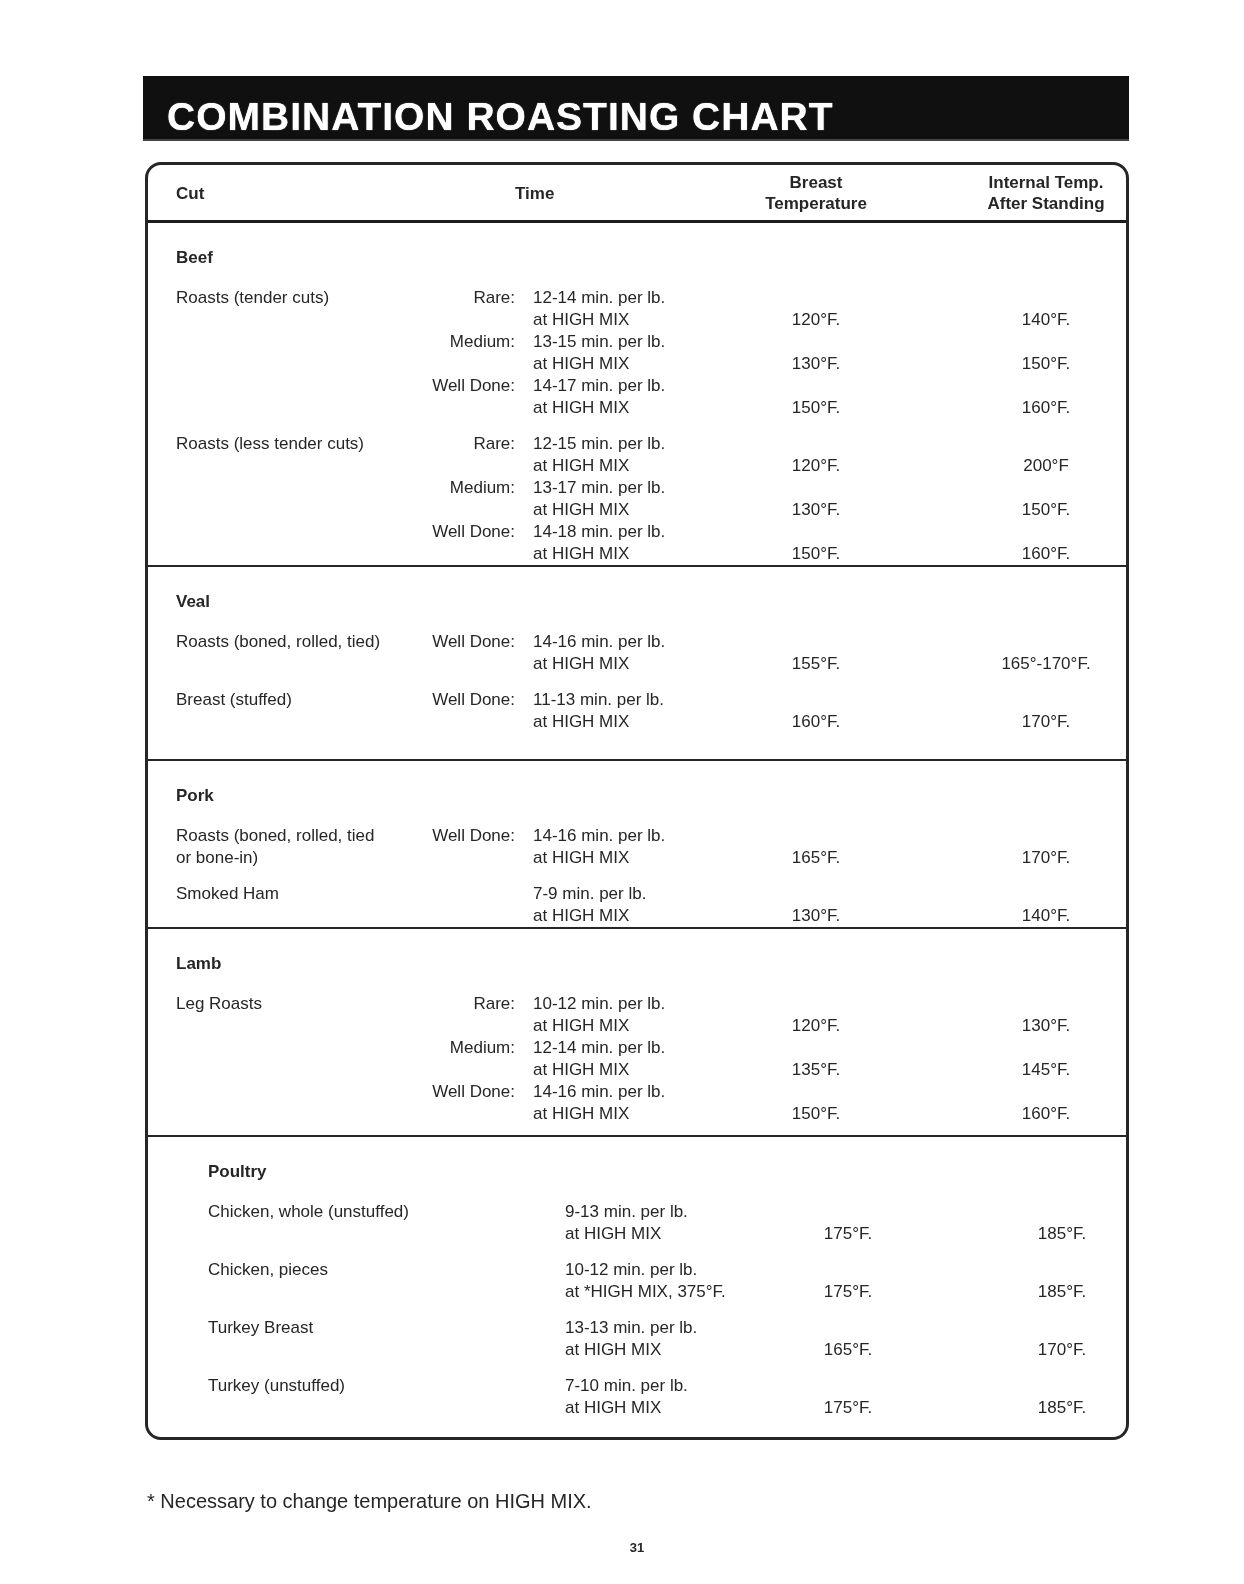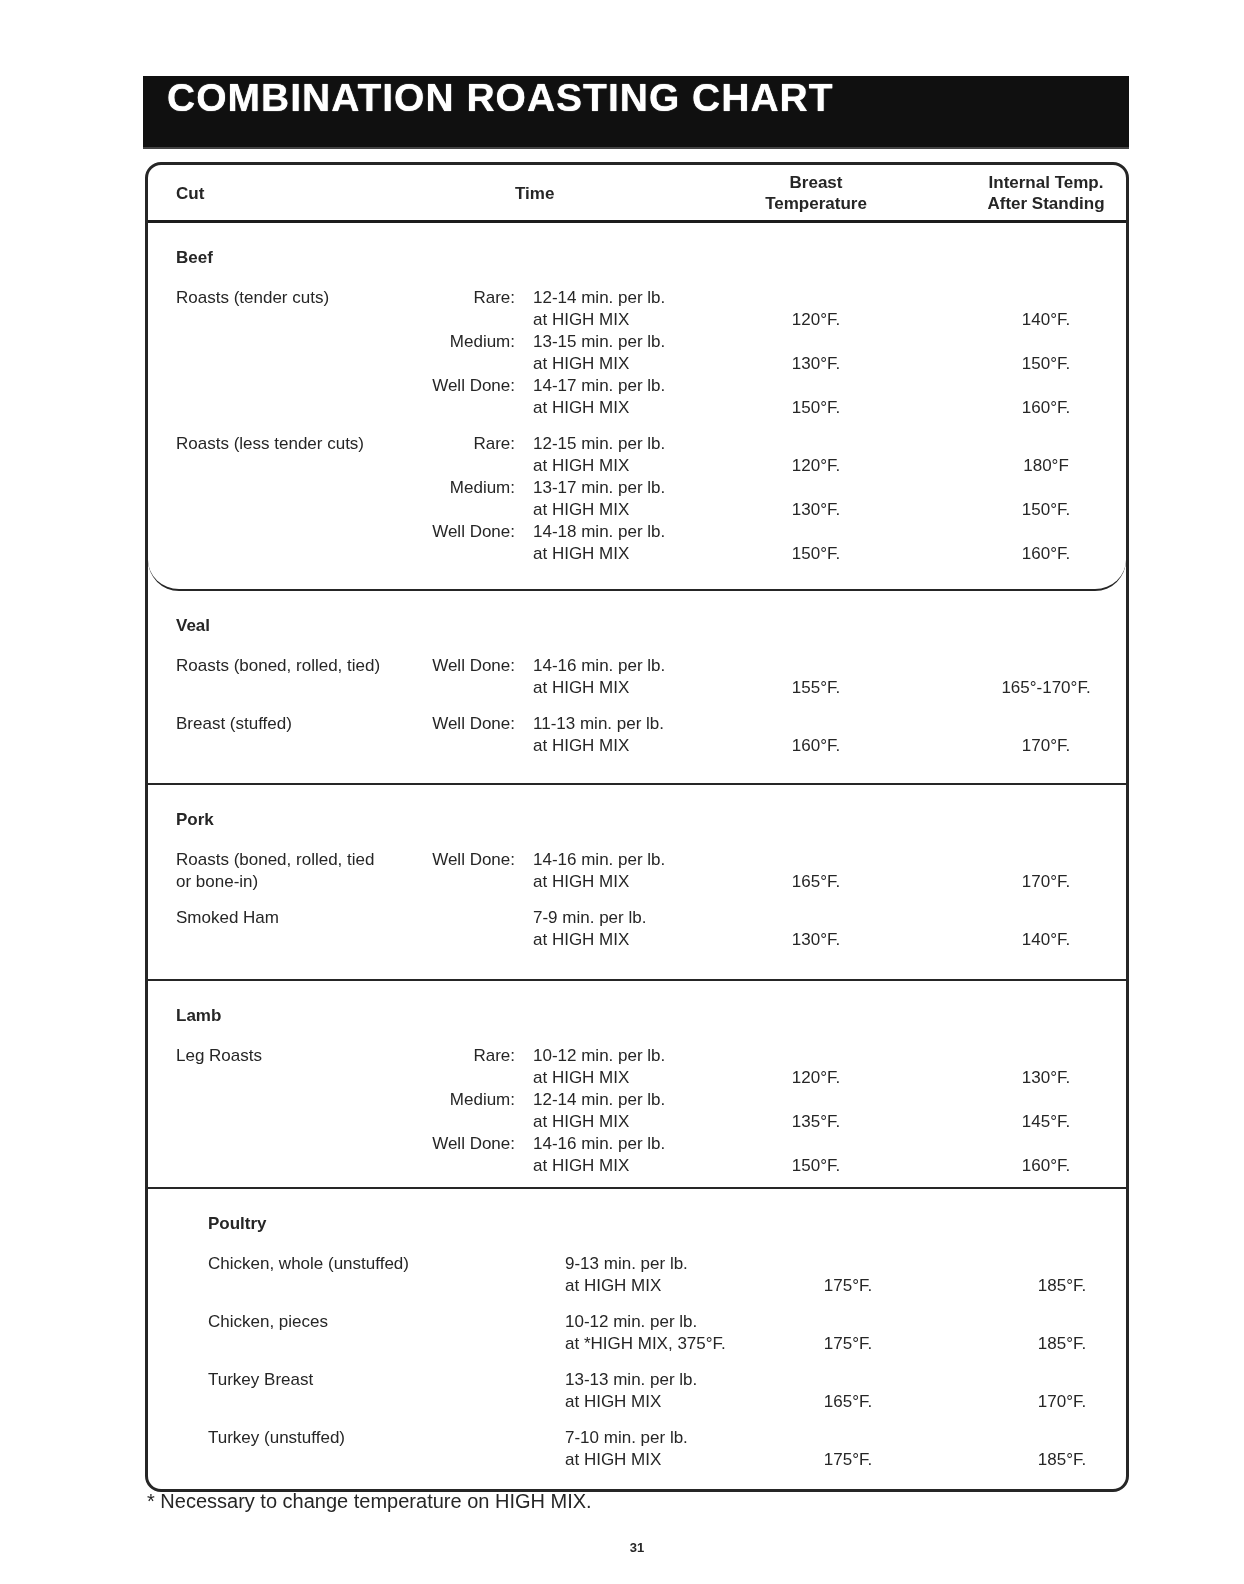--- a/index.html
+++ b/index.html
@@ -6,23 +6,23 @@
   .page{
     position:relative;
     width:1244px;height:1584px;
     background:#ffffff;
     font-family:"Liberation Sans", sans-serif;
     color:#262626;
     overflow:hidden;
   }
   
   .banner{
-    position:absolute;left:143px;top:76px;width:986px;height:71px;
+    position:absolute;left:143px;top:76px;width:986px;height:63px;
     background:#101010;
-    display:flex;align-items:flex-start;
+    display:flex;align-items:flex-end;
     box-shadow:0 2px 0 #444;
   }
   .banner-title{
     color:#ffffff;font-size:39px;font-weight:bold;letter-spacing:1px;
     padding-left:24px;white-space:nowrap;
     text-shadow:0 0 1px #fff;
   }
   
   .frame{
     position:absolute;left:145px;top:162px;width:984px;
@@ -43,23 +43,23 @@
   .thead{
     padding:7px 0 6px;
     border-bottom:3px solid #1c1c1c;
     align-items:center;
     font-weight:bold;font-size:17px;line-height:21px;
   }
   .thead .c-time{padding-left:0;}
   
   .section{border-bottom:2.5px solid #262626;padding-top:24px;}
   .section:last-child{border-bottom:none;}
-  .s-beef{padding-bottom:24px;border-radius:31px;}
+  .s-beef{padding-bottom:0;}
   .s-veal{padding-bottom:26px;}
-  .s-pork{padding-bottom:28px;}
+  .s-pork{}
   .s-lamb{padding-bottom:10px;}
   .s-poultry{padding-bottom:18px;padding-left:32px;}
   .section-heading{
     font-weight:bold;font-size:17px;line-height:22px;
     padding-left:28px;margin-bottom:18px;
   }
   .row{
     font-size:17px;line-height:22px;
   }
   .row.gap{margin-top:14px;}
@@ -136,21 +136,21 @@
       </div>
 
       <div class="grid-row row gap">
         <div class="c-cut">Roasts (less tender cuts)</div>
         <div class="c-done">Rare:</div>
         <div class="c-time">
           <div>12-15 min. per lb.</div>
           <div>at HIGH MIX</div>
         </div>
         <div class="c-rem">120°F.</div>
-        <div class="c-int">180°F</div>
+        <div class="c-int">200°F</div>
       </div>
 
       <div class="grid-row row">
         <div class="c-cut"></div>
         <div class="c-done">Medium:</div>
         <div class="c-time">
           <div>13-17 min. per lb.</div>
           <div>at HIGH MIX</div>
         </div>
         <div class="c-rem">130°F.</div>

